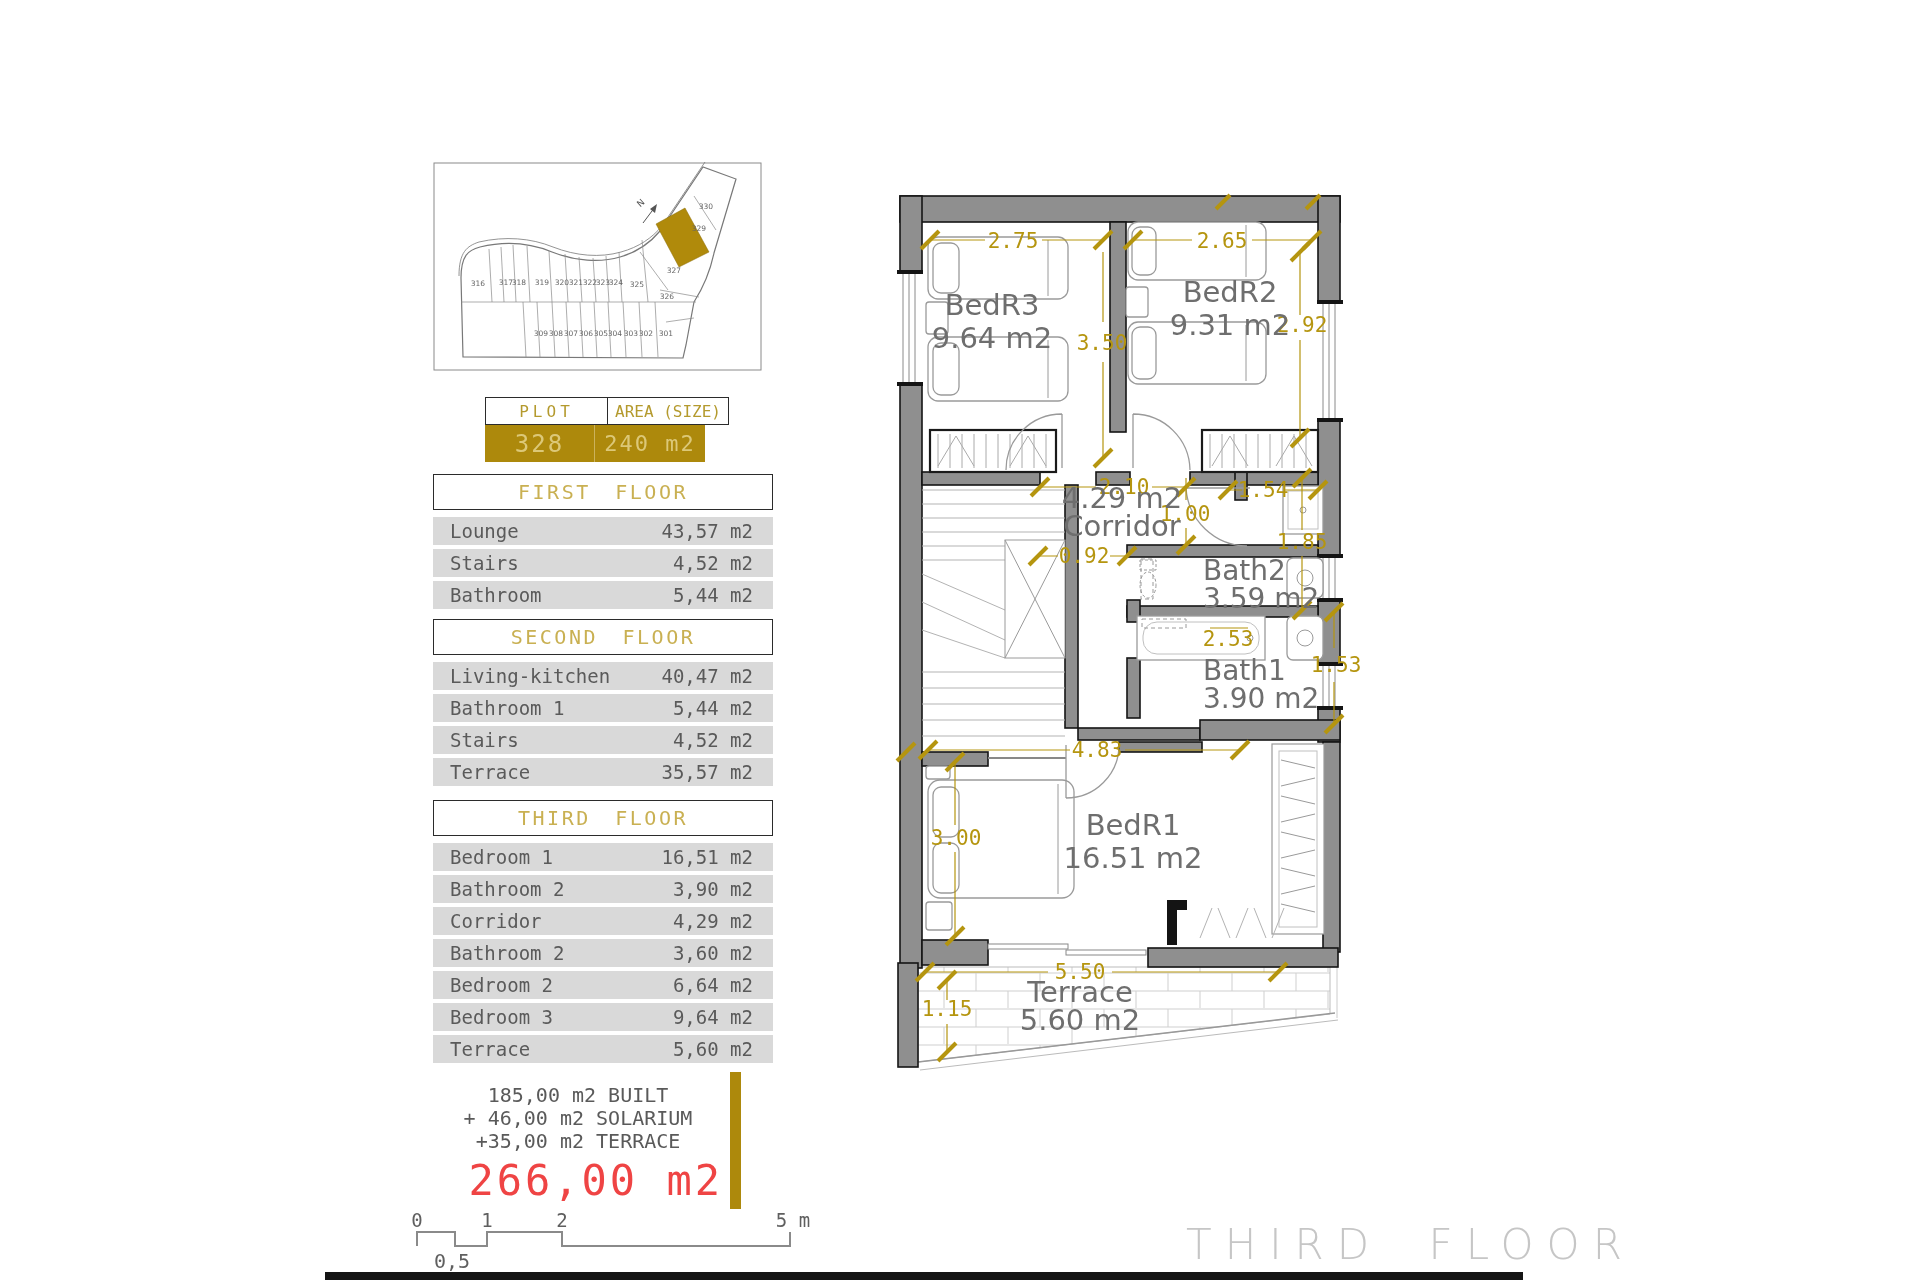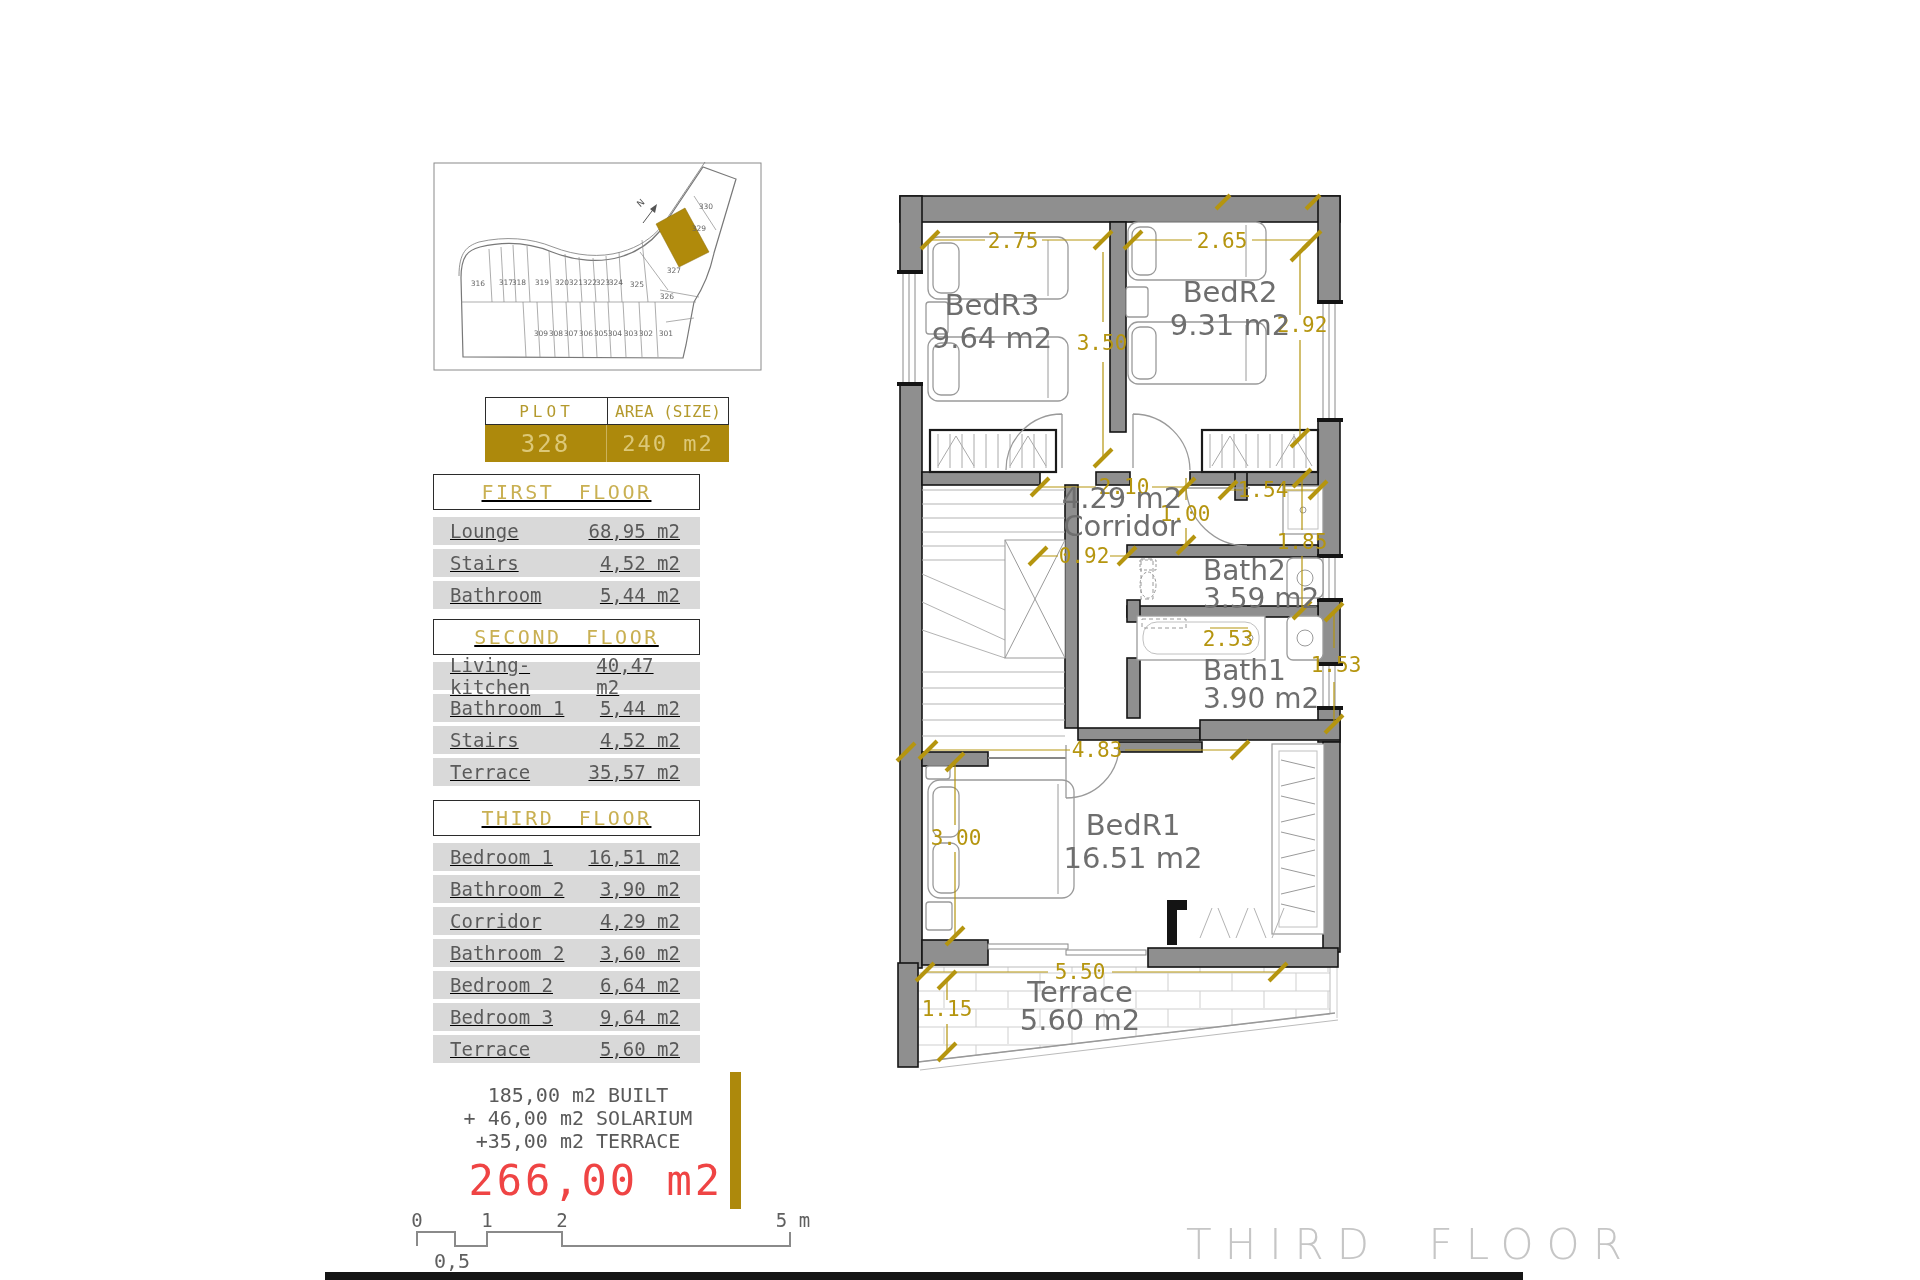--- a/index.html
+++ b/index.html
@@ -5,25 +5,25 @@
   html,body{margin:0;padding:0;background:#fff;}
   #canvas{position:relative;width:1920px;height:1280px;background:#ffffff;overflow:hidden;
           font-family:"DejaVu Sans Mono",monospace;}
   .abs{position:absolute;}
   
   .ptable{left:473px;top:397px;width:244px;margin-left:12px;}
   .prow{display:flex;}
   .pcell{box-sizing:border-box;width:122px;height:28px;border:1.4px solid #2b2b2b;background:#fff;
          display:flex;align-items:center;justify-content:center;color:#B49A2E;font-size:16px;}
   .pcell.c1{letter-spacing:4px;border-right:none;}
-  .pgold{box-sizing:border-box;width:122px;height:37px;background:#AD890C;display:flex;align-items:center;
+  .pgold{box-sizing:border-box;width:110px;height:37px;background:#AD890C;display:flex;align-items:center;
          justify-content:center;color:#DCC878;font-size:22px;letter-spacing:2px;}
   .pgold.c1{border-right:1px solid #CBB25C;font-size:24px;}
   
-  .fblock{left:433px;width:267px;text-decoration:underline;}
+  .fblock{left:433px;width:340px;}
   .fhead{box-sizing:border-box;height:36px;border:1.6px solid #2b2b2b;background:#fff;display:flex;
          align-items:center;justify-content:center;color:#C9B052;font-size:20px;
          letter-spacing:2.5px;word-spacing:10px;margin-bottom:7px;}
   .frow{height:28px;background:#D9D9D9;margin-bottom:4px;display:flex;align-items:center;
         justify-content:space-between;padding:0 20px 0 17px;color:#5A5A5A;font-size:19px;}
   
   .summary{left:433px;top:1084px;width:290px;text-align:center;color:#5A5A5A;font-size:20px;line-height:23px;}
   .total{left:383px;top:1156px;width:340px;text-align:right;color:#ef4444;font-size:42px;letter-spacing:3px;}
   .goldbar{left:730px;top:1072px;width:11px;height:137px;background:#AD890C;}
   .caption{left:1186px;top:1220px;color:#C6C6C6;font-size:42px;letter-spacing:13px;word-spacing:20px;
@@ -139,21 +139,21 @@
         </div>
     </div>
   </div>
 
   <div class="abs fblock" style="top:474px">
     <div class="fhead">
         <span>FIRST FLOOR</span>
       </div>
     <div class="frow">
         <span>Lounge</span>
-        <span>68,95 m2</span>
+        <span>43,57 m2</span>
       </div>
     <div class="frow">
         <span>Stairs</span>
         <span>4,52 m2</span>
       </div>
     <div class="frow">
         <span>Bathroom</span>
         <span>5,44 m2</span>
       </div>
   </div>

